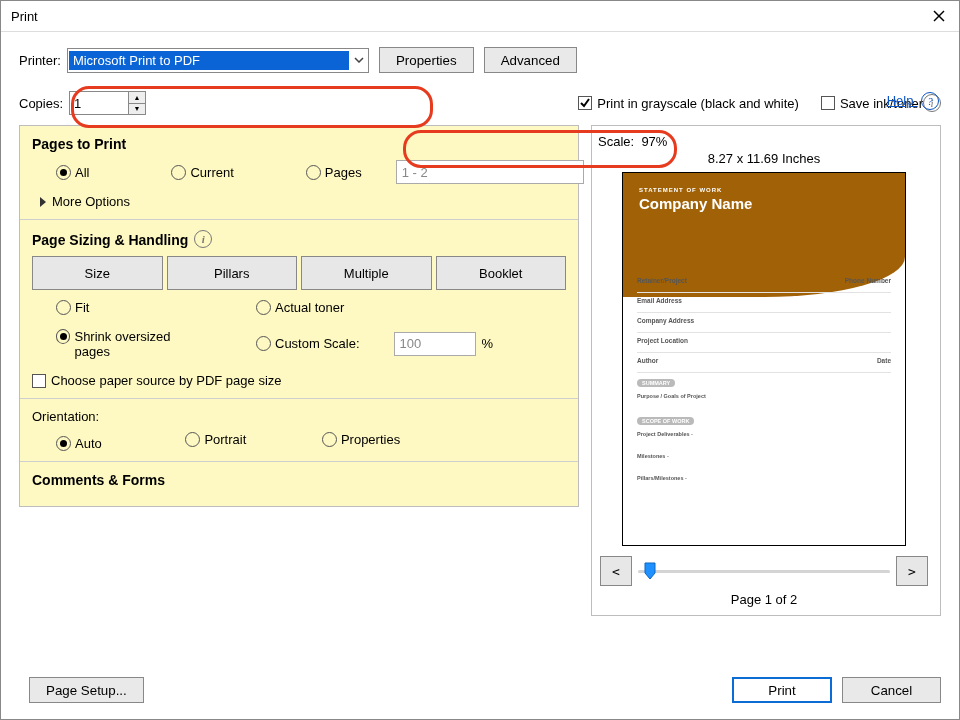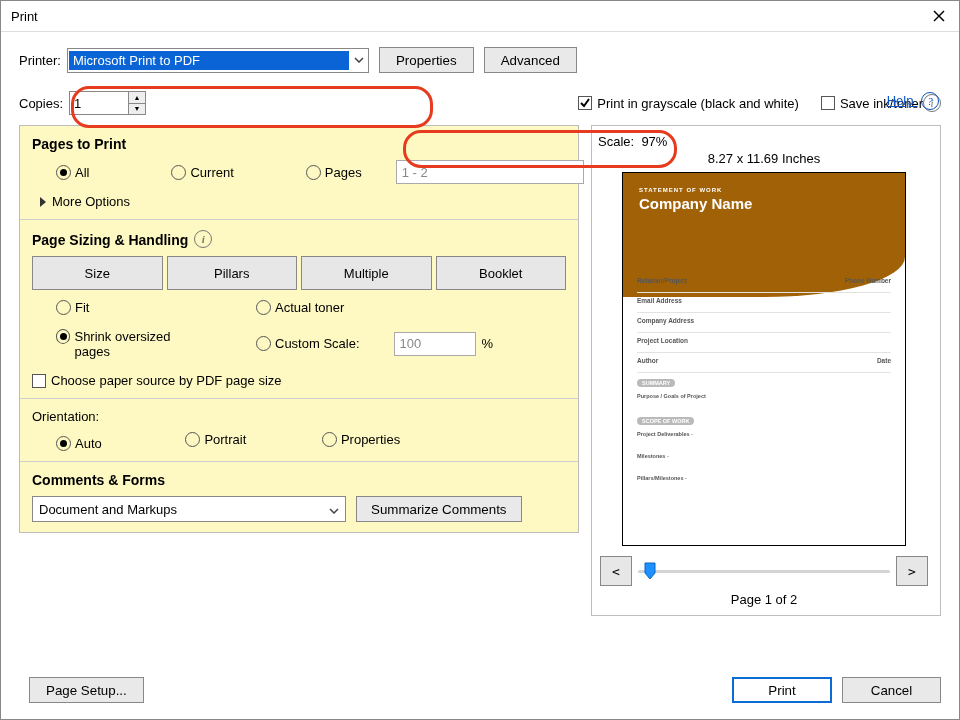--- a/index.html
+++ b/index.html
@@ -213,29 +213,20 @@
                 <span>Portrait</span>
               </span>
             <span class="radio" style="margin-left:20px;">
                 <span class="rdot"></span>
                 <span>Properties</span>
               </span>
           </div>
 
           <div class="section">
             <h3>Comments &amp; Forms</h3>
-            <div class="row" style="gap:10px;">
-              <div class="dropdown" style="width:300px;">
-                <span>Document and Markups</span>
-                <div class="dd"><svg viewBox="0 0 10 6" width="10" height="6" fill="none" stroke="#444" stroke-width="1.5">
-                      <polyline points="1,1 5,5 9,1"></polyline>
-                    </svg></div>
-              </div>
-              <button class="btn" style="margin-left:0;padding:0 14px;">Summarize Comments</button>
-            </div>
           </div>
         </div>
       </div>
 
       <div class="rightcol">
         <div class="scale-line">
           <span>Scale:</span>&nbsp;
           <span>97%</span>
         </div>
         <div class="dim-line">8.27 x 11.69 Inches</div>

